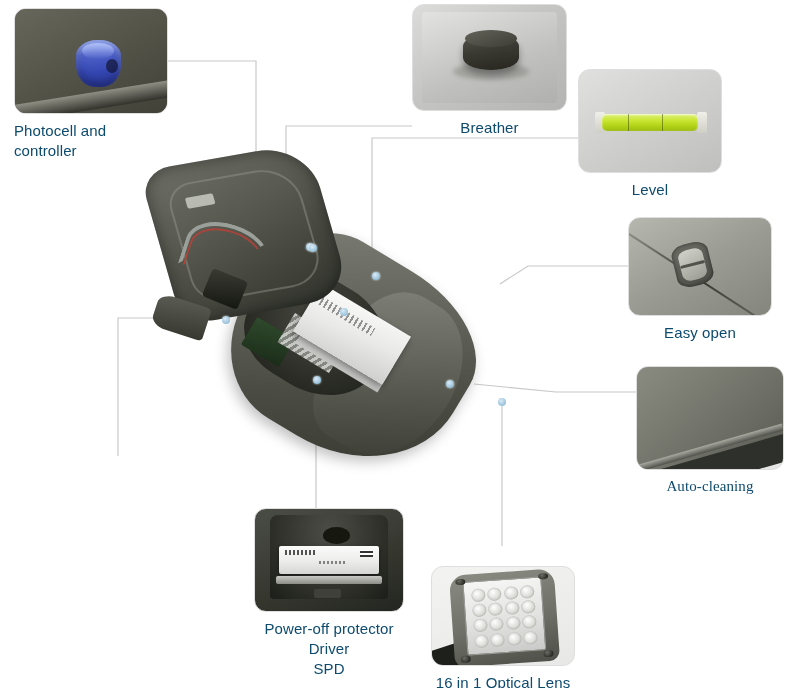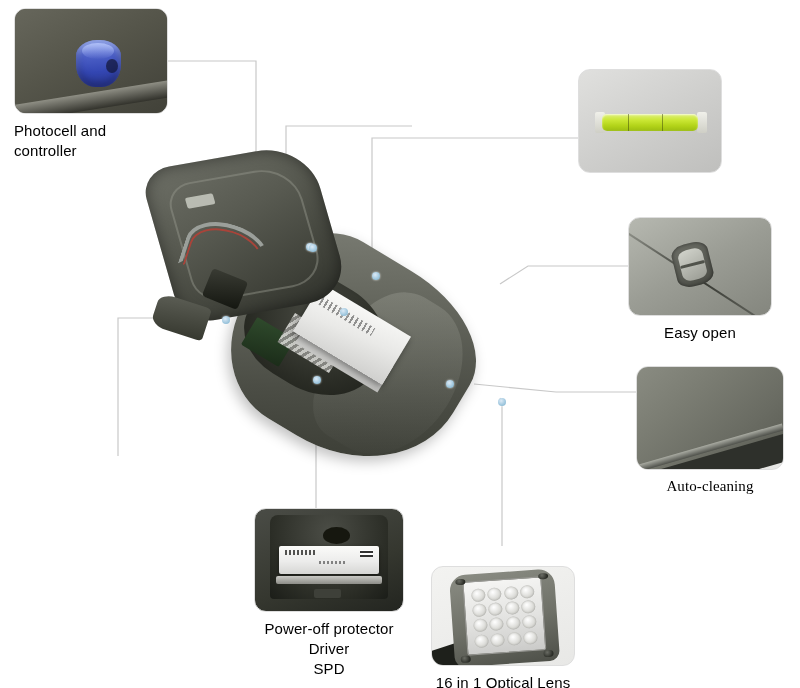--- a/index.html
+++ b/index.html
@@ -20,21 +20,21 @@
     position: relative;
     border-radius: 12px;
     overflow: hidden;
     border: 1px solid #dedede;
     background: #c9c9c6;
   }
   .caption {
     margin-top: 7px;
     font-size: 15px;
     line-height: 1.32;
-    color: #000000;
+    color: #0c4a6e;
     white-space: pre-line;
     letter-spacing: .1px;
   }
   .cap-center { text-align: center; }
 
   
   
   .t-photocell { background:
       radial-gradient(ellipse 120% 90% at 55% 120%, #8e8e86 0%, #5d5d52 48%, #43433a 100%); }
   .t-photocell .plate {
@@ -397,30 +397,39 @@
   <div class="callout" style="left:14px; top:8px;">
     <div class="thumb t-photocell" style="width:154px; height:106px;">
       <div class="plate"></div>
         <div class="edge"></div>
         <div class="cell"></div>
     </div>
     <div class="caption">Photocell and
 controller</div>
   </div>
 
+  <div class="callout" style="left:412px; top:4px;">
+    <div class="thumb t-breather" style="width:155px; height:107px;">
+      <div class="panel"></div>
+        <div class="shadow"></div>
+        <div class="cap"></div>
+    </div>
+    <div class="caption cap-center">Breather</div>
+  </div>
 
   <div class="callout" style="left:578px; top:69px;">
     <div class="thumb t-level" style="width:144px; height:104px;">
       <div class="cap-l"></div>
         <div class="cap-r"></div>
       <div class="vial">
         <span class="div" style="left:27%"></span>
         <span class="div" style="left:62%"></span>
       </div>
     </div>
+    <div class="caption cap-center">Level</div>
   </div>
 
   <div class="callout" style="left:628px; top:217px;">
     <div class="thumb t-easyopen" style="width:144px; height:99px;">
       <div class="seam"></div>
       <div class="latch">
           <div class="bar"></div>
         </div>
     </div>
     <div class="caption cap-center">Easy open</div>

